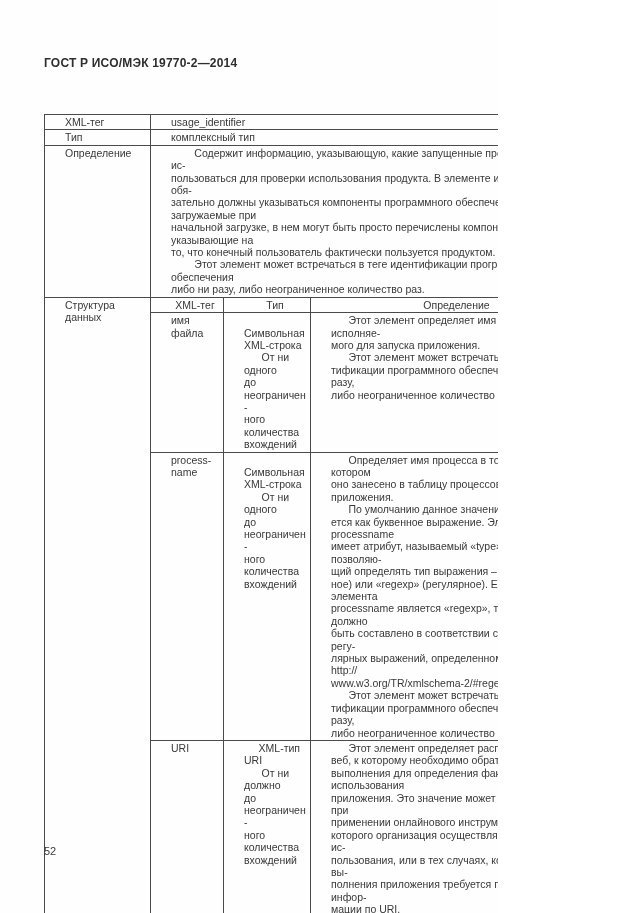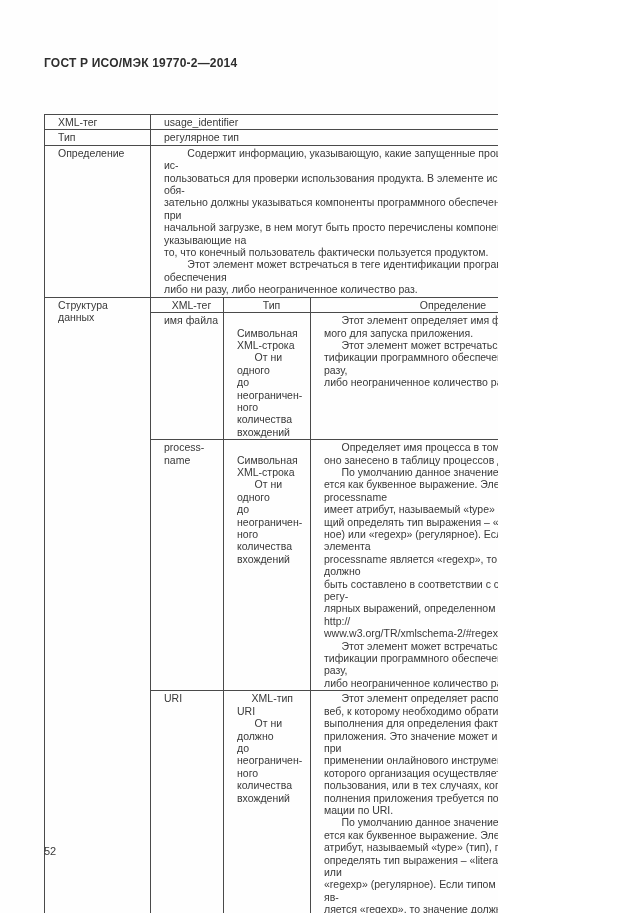--- a/index.html
+++ b/index.html
@@ -37,21 +37,21 @@
     width: 542px;
     border-collapse: collapse;
     table-layout: fixed;
     font-size: 10.5px;
     line-height: 12.4px;
     color: #383838;
   }
   table.main-table td {
     border: 1px solid #4a4a4a;
     vertical-align: top;
-    padding: 1px 4px 1px 13px;
+    padding: 1px 4px 1px 20px;
     overflow: hidden;
   }
   td.lbl { white-space: pre-wrap; }
   td.val { white-space: pre-wrap; }
   td.pre { white-space: pre-wrap; word-wrap: break-word; }
   td.sub-h {
     text-align: center;
     padding: 1px 2px;
     white-space: nowrap;
   }
@@ -79,21 +79,21 @@
       <col style="width:276px">
     </colgroup>
     <tbody>
       <tr>
         <td class="lbl">XML-тег</td>
         <td class="val" colspan="3">usage_identifier</td>
       </tr>
 
       <tr>
         <td class="lbl">Тип</td>
-        <td class="val" colspan="3">регулярное тип</td>
+        <td class="val" colspan="3">комплексный тип</td>
       </tr>
 
       <tr>
         <td class="lbl">Определение</td>
         <td class="pre" colspan="3">        Содержит информацию, указывающую, какие запущенные процессы должны ис-
 пользоваться для проверки использования продукта. В элементе использования не обя-
 зательно должны указываться компоненты программного обеспечения, загружаемые при
 начальной загрузке, в нем могут быть просто перечислены компоненты, указывающие на
 то, что конечный пользователь фактически пользуется продуктом.
         Этот элемент может встречаться в теге идентификации программного обеспечения

